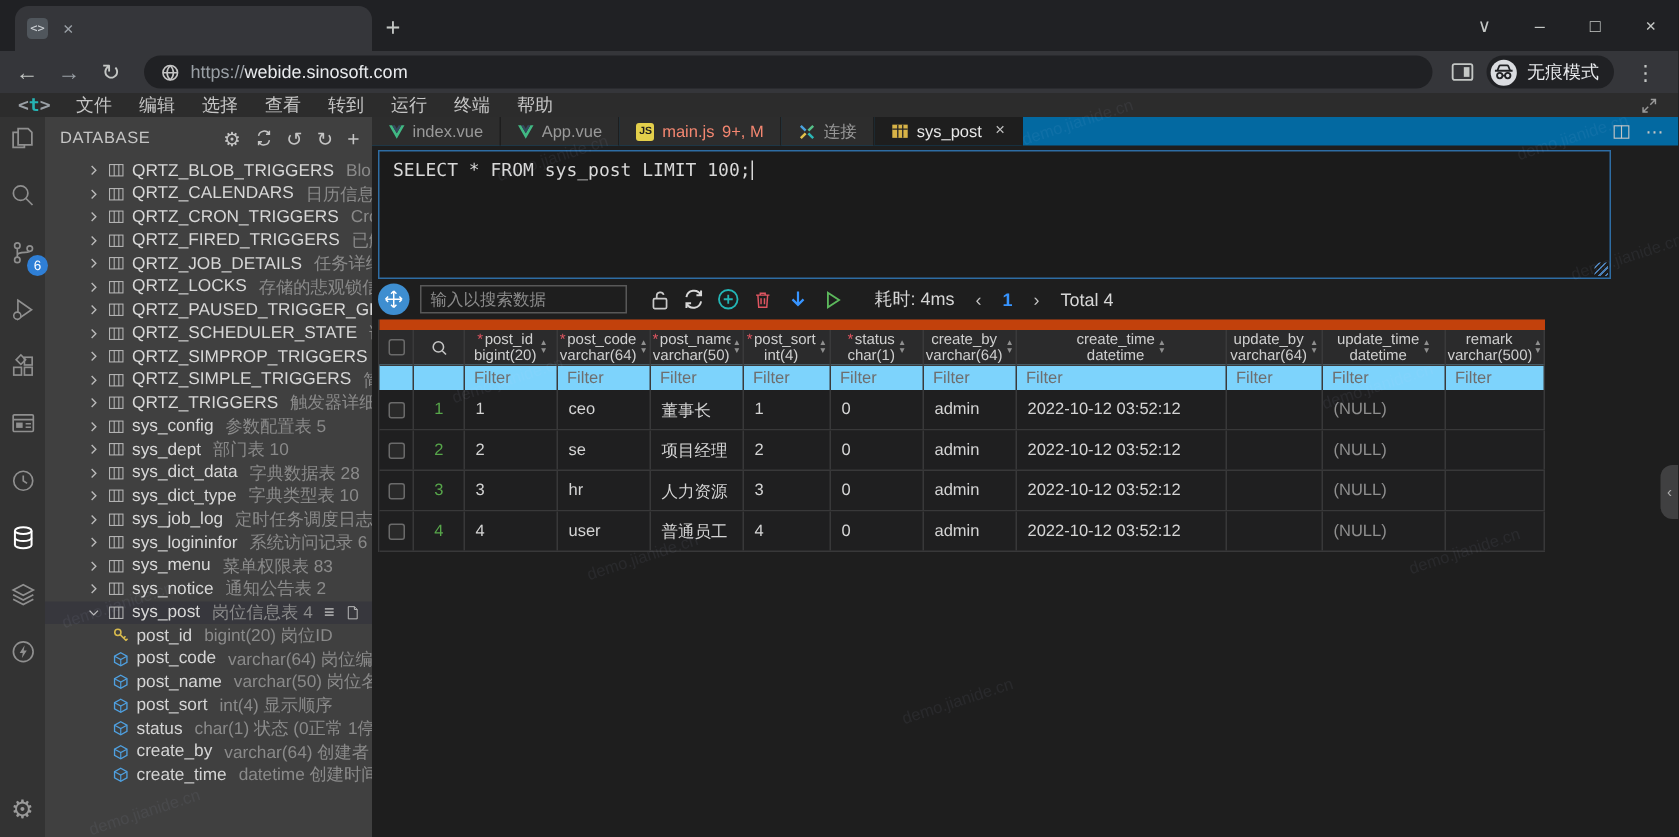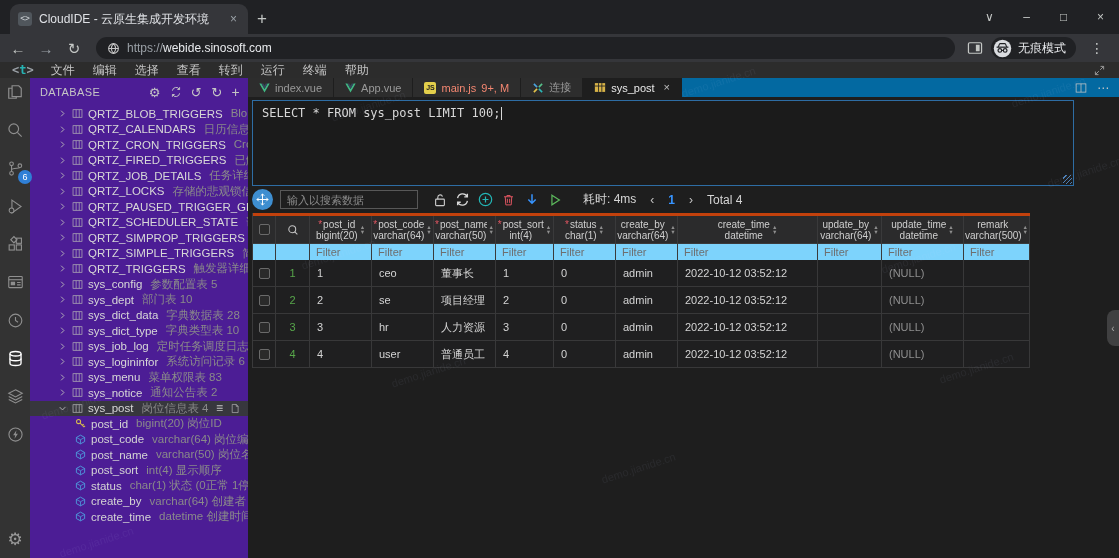--- a/index.html
+++ b/index.html
@@ -29,21 +29,21 @@
 .logo b{color:#26b3b3}
 .menu-item{padding:0 9px;cursor:pointer}
 .fsico{margin-left:auto;margin-right:10px}
 
 .ide{display:flex;height:480px}
 .abar{width:30px;background:#333;display:flex;flex-direction:column;align-items:center;padding-top:2px;gap:14px;flex:none}
 .ab{width:24px;height:24px;position:relative;display:flex;align-items:center;justify-content:center;cursor:pointer}
 .badge{position:absolute;right:-5px;bottom:-4px;min-width:14px;height:14px;border-radius:7px;background:var(--badge);color:#fff;font-size:9px;display:flex;align-items:center;justify-content:center;padding:0 3px}
 .ab-gear{margin-top:auto;margin-bottom:10px;font-size:17px;color:#9a9a9a;cursor:pointer}
 
-.sidebar{width:218px;background:#4c1d95;display:flex;flex-direction:column;overflow:hidden;flex:none}
+.sidebar{width:218px;background:#404040;display:flex;flex-direction:column;overflow:hidden;flex:none}
 .sb-head{height:28px;display:flex;align-items:center;padding:0 8px 0 10px;font-size:11px;color:#c5c5c5;letter-spacing:.4px;flex:none}
 .sb-acts{margin-left:auto;display:flex;gap:9px;align-items:center;color:#c5c5c5;font-size:13px}
 .sb-acts .icon{cursor:pointer}
 .tree{flex:1;overflow:hidden;font-size:11.5px}
 .trow{height:15.5px;display:flex;align-items:center;padding-left:27px;gap:5px;white-space:nowrap;cursor:pointer;overflow:hidden}
 .trow.sel{background:#37373d}
 .chev{width:10px;flex:none}
 .tname{color:#d7d7d7}
 .tdesc{color:#8a8a8a;margin-left:3px}
 .frow{padding-left:45px}
@@ -67,21 +67,21 @@
 .sbox input::placeholder{color:#8b8b8b}
 .ticon{width:23px;display:flex;justify-content:center;align-items:center;cursor:pointer}
 .elapsed{margin-left:17px;color:#d6d6d6}
 .pgwrap{display:flex;align-items:center;gap:14px;margin-left:14px}
 .pgc{color:#c5c5c5;cursor:pointer;font-size:12px}
 .pgn{color:var(--accent);font-weight:bold}
 .total{color:#d6d6d6}
 
 .grid{margin-left:4px;width:778px;border-left:1px solid #3a3a3b}
 .grow{display:grid}
-.gh{background:#2b2b2c;height:30px;border-top:3px solid #c2410c}
+.gh{background:#2b2b2c;height:30px;border-top:7px solid #c2410c}
 .gh-cell{border-right:1px solid #3a3a3b;display:flex;align-items:center;justify-content:center;gap:2px;padding:0 1px;overflow:hidden;cursor:pointer}
 .gh-mid{overflow:hidden}
 .gh-name,.gh-type{font-size:10px;color:#cfcfcf;text-align:center;line-height:11px;white-space:nowrap}
 .req{color:var(--red);margin-right:1px}
 .sort{display:flex;flex-direction:column;color:#8f8f8f;font-size:5.5px;line-height:4.5px;flex:none}
 .gf{height:17px;background:#7dd3fc}
 .gf-cell{border-right:1px solid #3a3a3b;border-top:1px solid #3a3a3b;display:flex;align-items:center;padding:0 6px;color:#6e6e6e;font-size:11px;overflow:hidden}
 .gb .grow{height:27px;background:#1f1f20;border-bottom:1px solid #383839}
 .gd-cell{border-right:1px solid #383839;display:flex;align-items:center;padding:0 7px;color:#d4d4d4;font-size:11px;overflow:hidden;white-space:nowrap;cursor:pointer}
 .gd-num{justify-content:center;color:var(--green);padding:0}
@@ -93,21 +93,20 @@
 .wm{position:absolute;color:#cfd8ff;opacity:.06;font-size:11px;transform:rotate(-18deg);pointer-events:none;z-index:40;white-space:nowrap}
 </style>
 </head>
 <body style="--accent: #3794ff; --green: #57a64a; --red: #e05561; --teal: #23b5b5; --modified: #f48771; --badge: #2f7fd6; --border-blue: #2e6da4;">
 
 <div class="tabstrip">
   <div class="chrome-tab">
     <span class="icon">
         <span style="display:inline-flex;width:14px;height:14px;background:#50565c;border-radius:3px;color:#cdd1d5;font-size:8px;align-items:center;justify-content:center;font-family:monospace">&lt;&gt;</span>
       </span>
-    <span class="tab-title">CloudIDE - 云原生集成开发环境</span>
     <span class="tab-close">×</span>
   </div>
   <div class="newtab">+</div>
   <div class="win-ctrls">
     <span class="icon">∨</span>
     <span class="icon">–</span>
     <span class="icon">□</span>
     <span class="icon">×</span>
   </div>
 </div>

